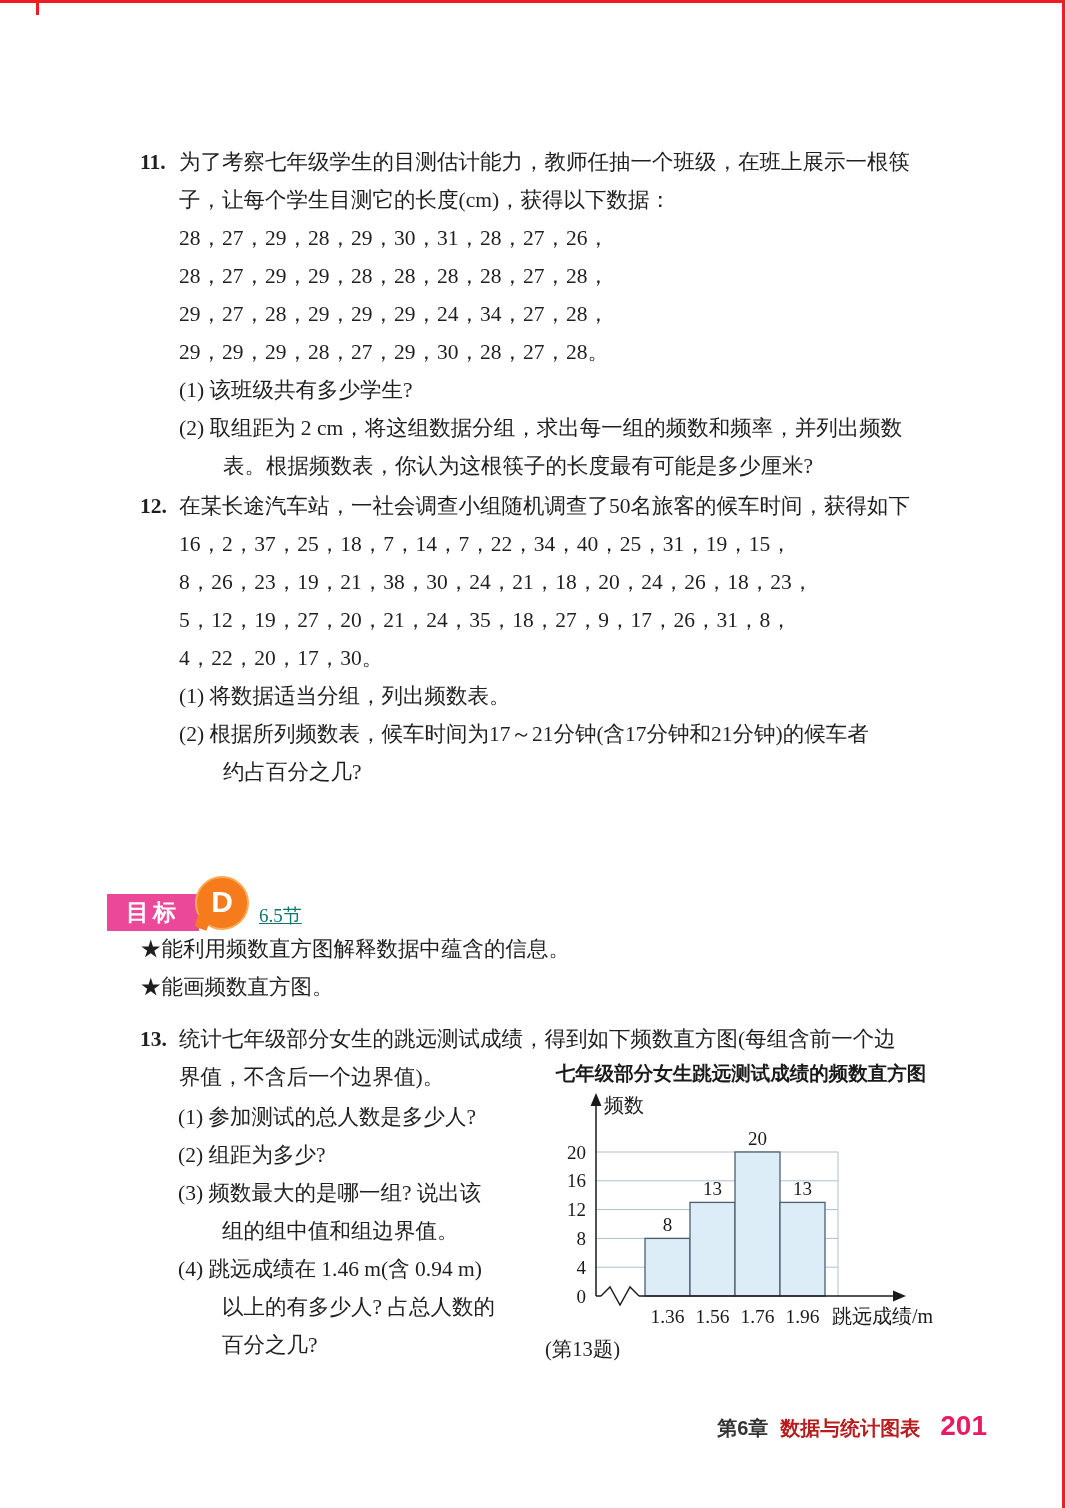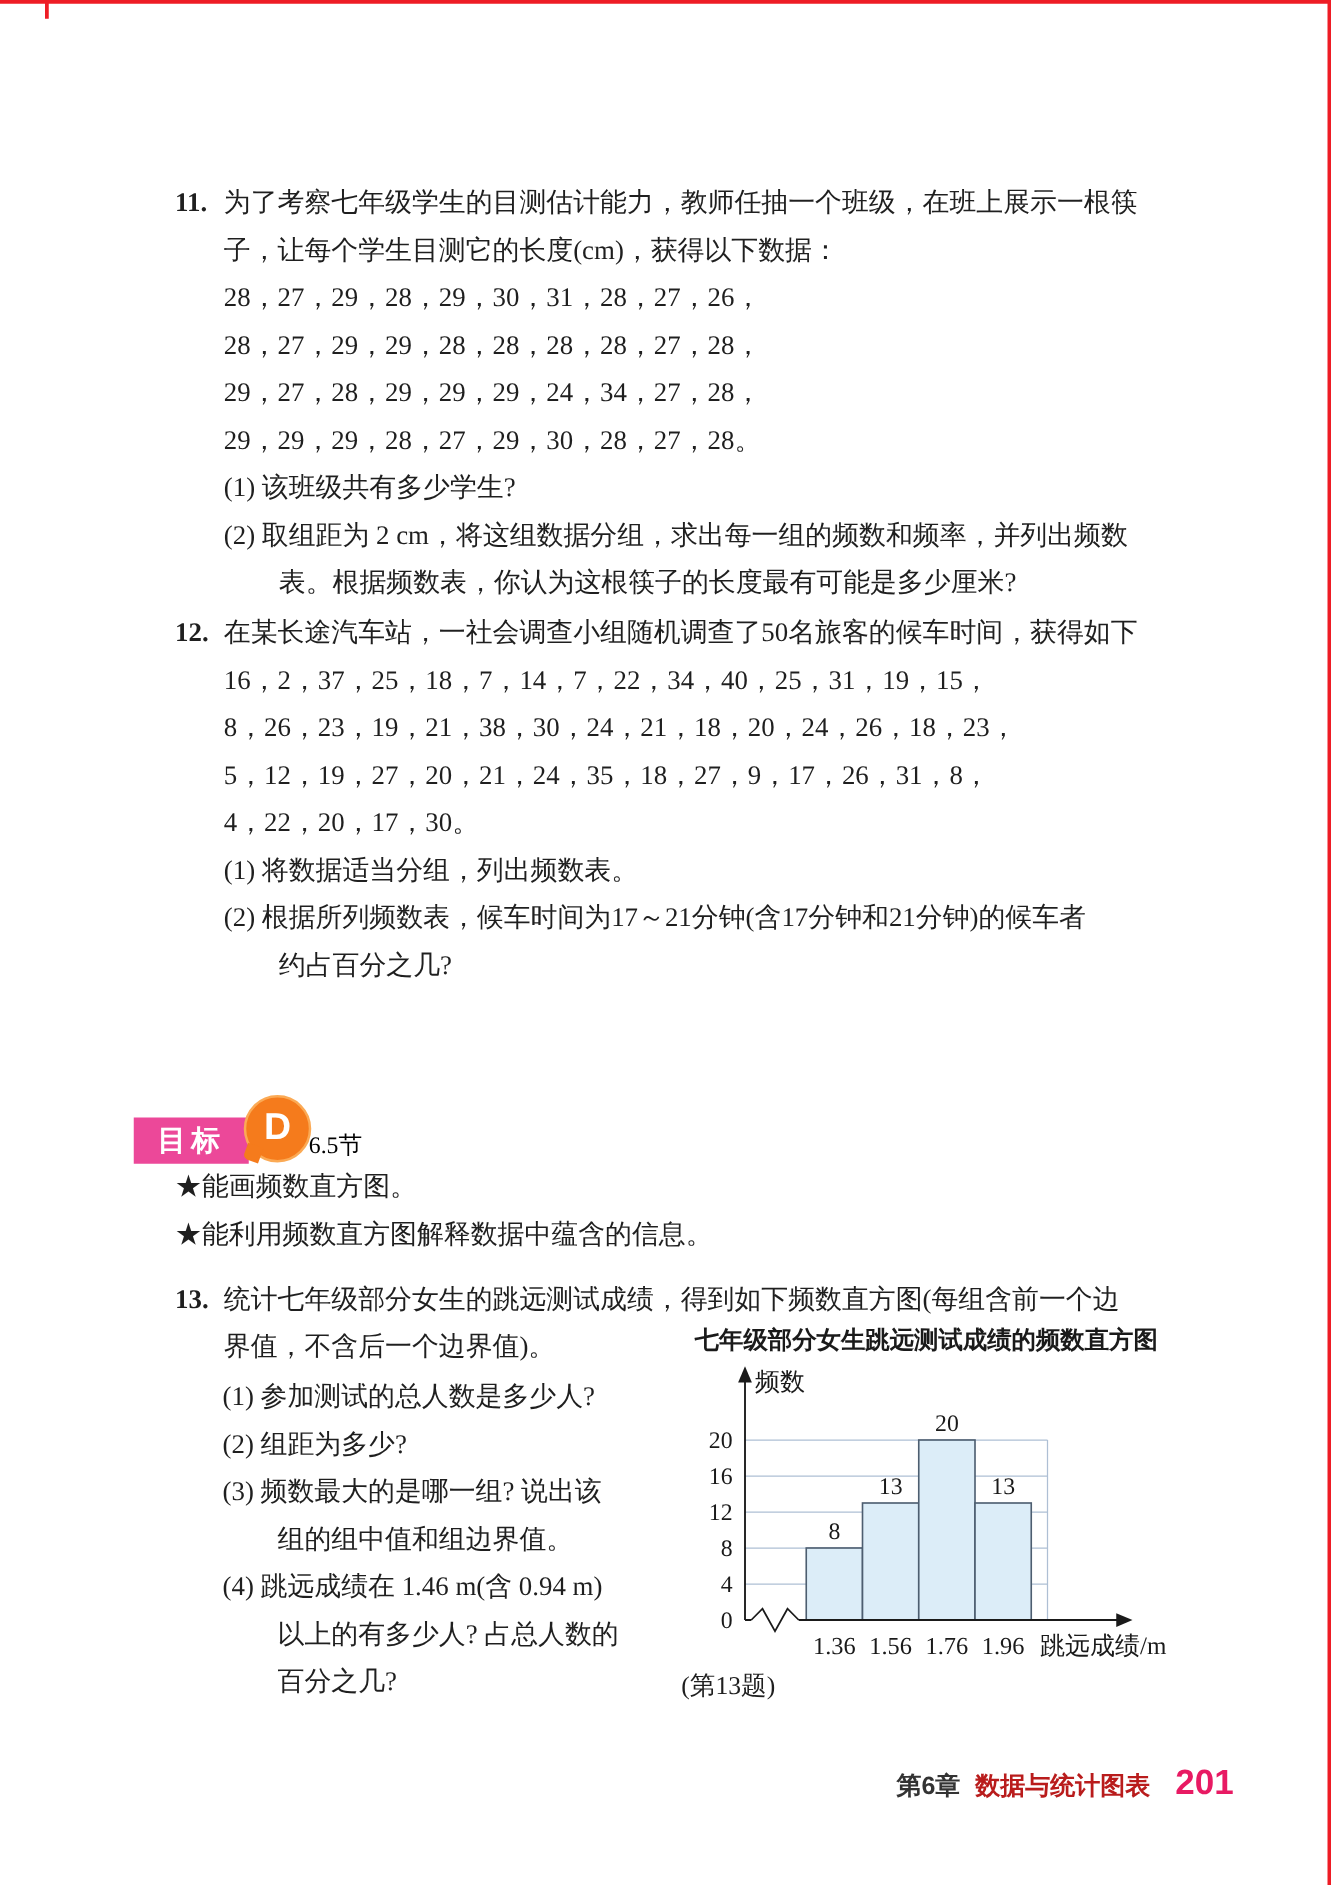--- a/index.html
+++ b/index.html
@@ -26,26 +26,26 @@
   .goal-badge{
     position:absolute;left:88px;top:0;width:50px;height:50px;border-radius:50%;
     background:#f57b1c;border:2px solid #fbaa55;color:#fff;
     font-family:"Liberation Sans","DejaVu Sans",sans-serif;font-weight:700;
     font-size:30px;text-align:center;line-height:47px;
   }
   .goal-badge .tail{
     position:absolute;left:-1px;bottom:-1px;width:13px;height:13px;background:#f57b1c;
     transform:rotate(20deg);border-radius:0 0 0 4px;
   }
-  .goal-section{position:absolute;left:140px;top:27px;font-size:19px;color:#000000;}
+  .goal-section{position:absolute;left:152px;top:27px;font-size:19px;color:#0f766e;text-decoration:underline;}
 
   
   .chart-block{position:absolute;left:545px;top:1058px;width:392px;}
   .chart-title{
-    font-family:Liberation Serif, serif;font-weight:700;
+    font-family:Liberation Sans, sans-serif;font-weight:700;
     font-size:19.5px;line-height:30px;text-align:center;color:#1a1a1a;white-space:nowrap;
   }
   .chart-svg{display:block;margin-top:2px;}
   .chart-svg text{font-family:"Liberation Serif","DejaVu Serif",serif;}
   .chart-caption{width:330px;text-align:left;font-size:20.5px;line-height:30px;margin-top:2px;}
 
   
   .footer{
     position:absolute;top:1410px;right:78px;display:flex;align-items:baseline;
     font-family:"Liberation Sans","DejaVu Sans",sans-serif;
@@ -92,22 +92,22 @@
       <span>目标</span>
     </div>
     <div class="goal-badge">
       <span>D</span>
       <i class="tail"></i>
     </div>
     <span class="goal-section">6.5节</span>
   </div>
 
   <div class="blk" style="top:930px;left:140px;width:760px;">
+    <div>★能利用频数直方图解释数据中蕴含的信息。</div>
     <div>★能画频数直方图。</div>
-    <div>★能利用频数直方图解释数据中蕴含的信息。</div>
   </div>
 
   <section class="blk problem" style="top:1020px;left:140px;width:808px;">
     <span class="pnum">13.</span>
     <div>统计七年级部分女生的跳远测试成绩，得到如下频数直方图(每组含前一个边</div>
     <div>界值，不含后一个边界值)。</div>
   </section>
 
   <div class="blk" style="top:1098px;left:178px;width:372px;">
     <div>(1) 参加测试的总人数是多少人?</div>

